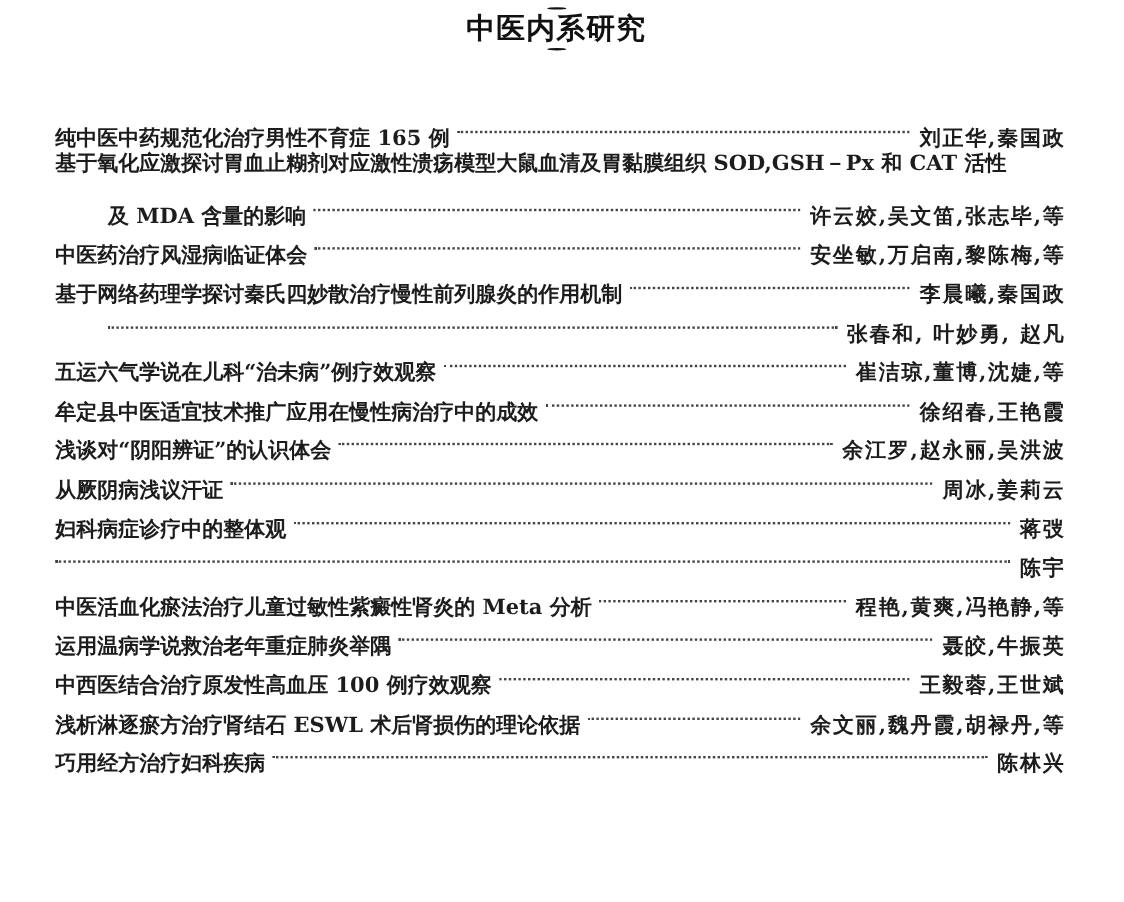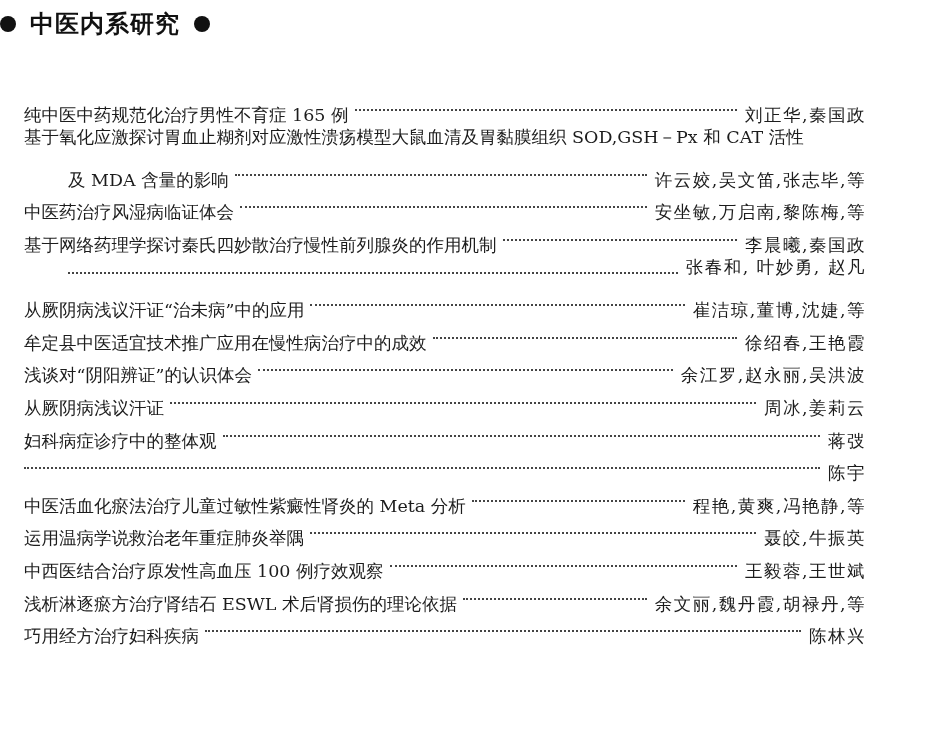--- a/index.html
+++ b/index.html
@@ -16,60 +16,62 @@
     color: #1c1c1c;
   }
   .section-header {
     position: absolute;
     top: 6px;
     left: 0;
     width: 927px;
     height: 36px;
     display: flex;
     align-items: center;
+    justify-content: center;
+    flex-direction: column;
   }
   .section-header .bullet {
     display: inline-block;
     width: 16px;
     height: 16px;
     border-radius: 50%;
     background: #111;
   }
   .section-header .title {
     font-family: "DejaVu Sans", "Liberation Sans", sans-serif;
     font-size: 24px;
     font-weight: bold;
     letter-spacing: 1px;
     margin: 0 14px;
     color: #111;
   }
   .toc {
     position: absolute;
     top: 88px;
-    left: 24px;
+    left: 46px;
     width: 842px;
+    font-weight: bold;
   }
   .row {
     display: flex;
     align-items: baseline;
     height: 32.6px;
     font-size: 17.5px;
     line-height: 32.6px;
     white-space: nowrap;
   }
   .row .title-text {
     flex: 0 0 auto;
     padding-right: 6px;
   }
   .row.indent .title-text {
     padding-left: 44px;
   }
   .row.dots-only {
     padding-left: 44px;
-    align-items: flex-end;
   }
   .row .leader {
     flex: 1 1 auto;
     overflow: hidden;
     height: 32.6px;
     position: relative;
   }
   .row .leader::before {
     content: "";
     position: absolute;
@@ -126,21 +128,21 @@
     <span class="authors">李晨曦,秦国政</span>
   </div>
 
   <div class="row dots-only">
     <span class="leader"></span>
     <span class="authors">张春和, 叶妙勇, 赵凡</span>
   </div>
 
 
   <div class="row">
-    <span class="title-text">从厥阴病浅议汗证“治未病”中的应用</span>
+    <span class="title-text">五运六气学说在儿科“治未病”例疗效观察</span>
     <span class="leader"></span>
     <span class="authors">崔洁琼,董博,沈婕,等</span>
   </div>
 
   <div class="row">
     <span class="title-text">牟定县中医适宜技术推广应用在慢性病治疗中的成效</span>
     <span class="leader"></span>
     <span class="authors">徐绍春,王艳霞</span>
   </div>
 

